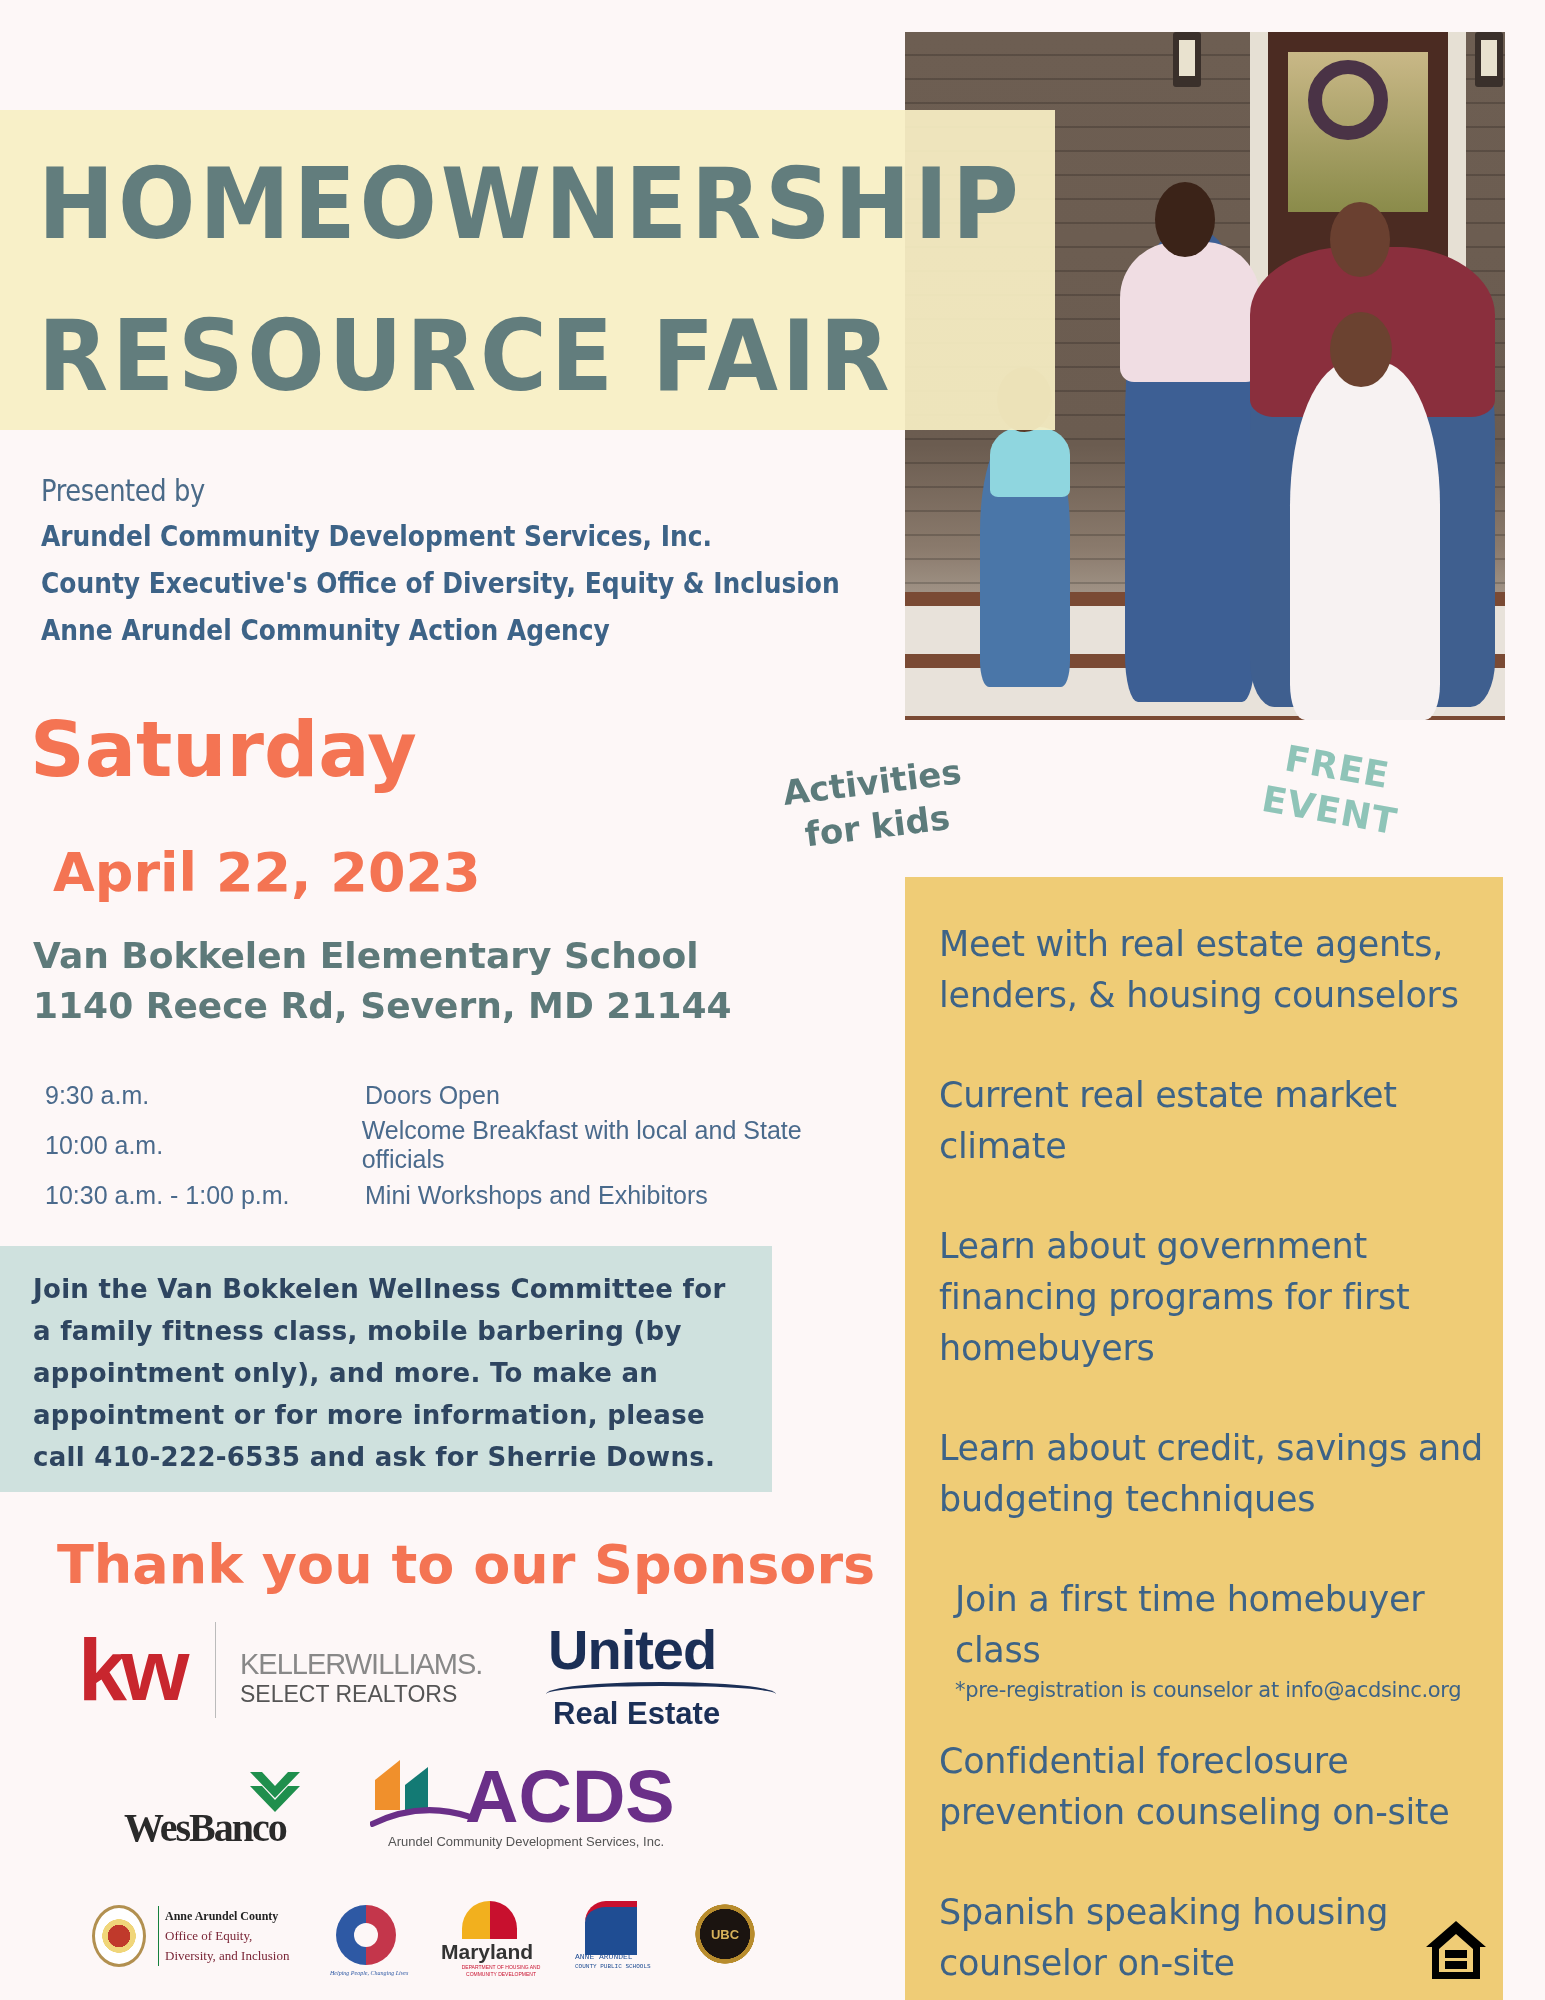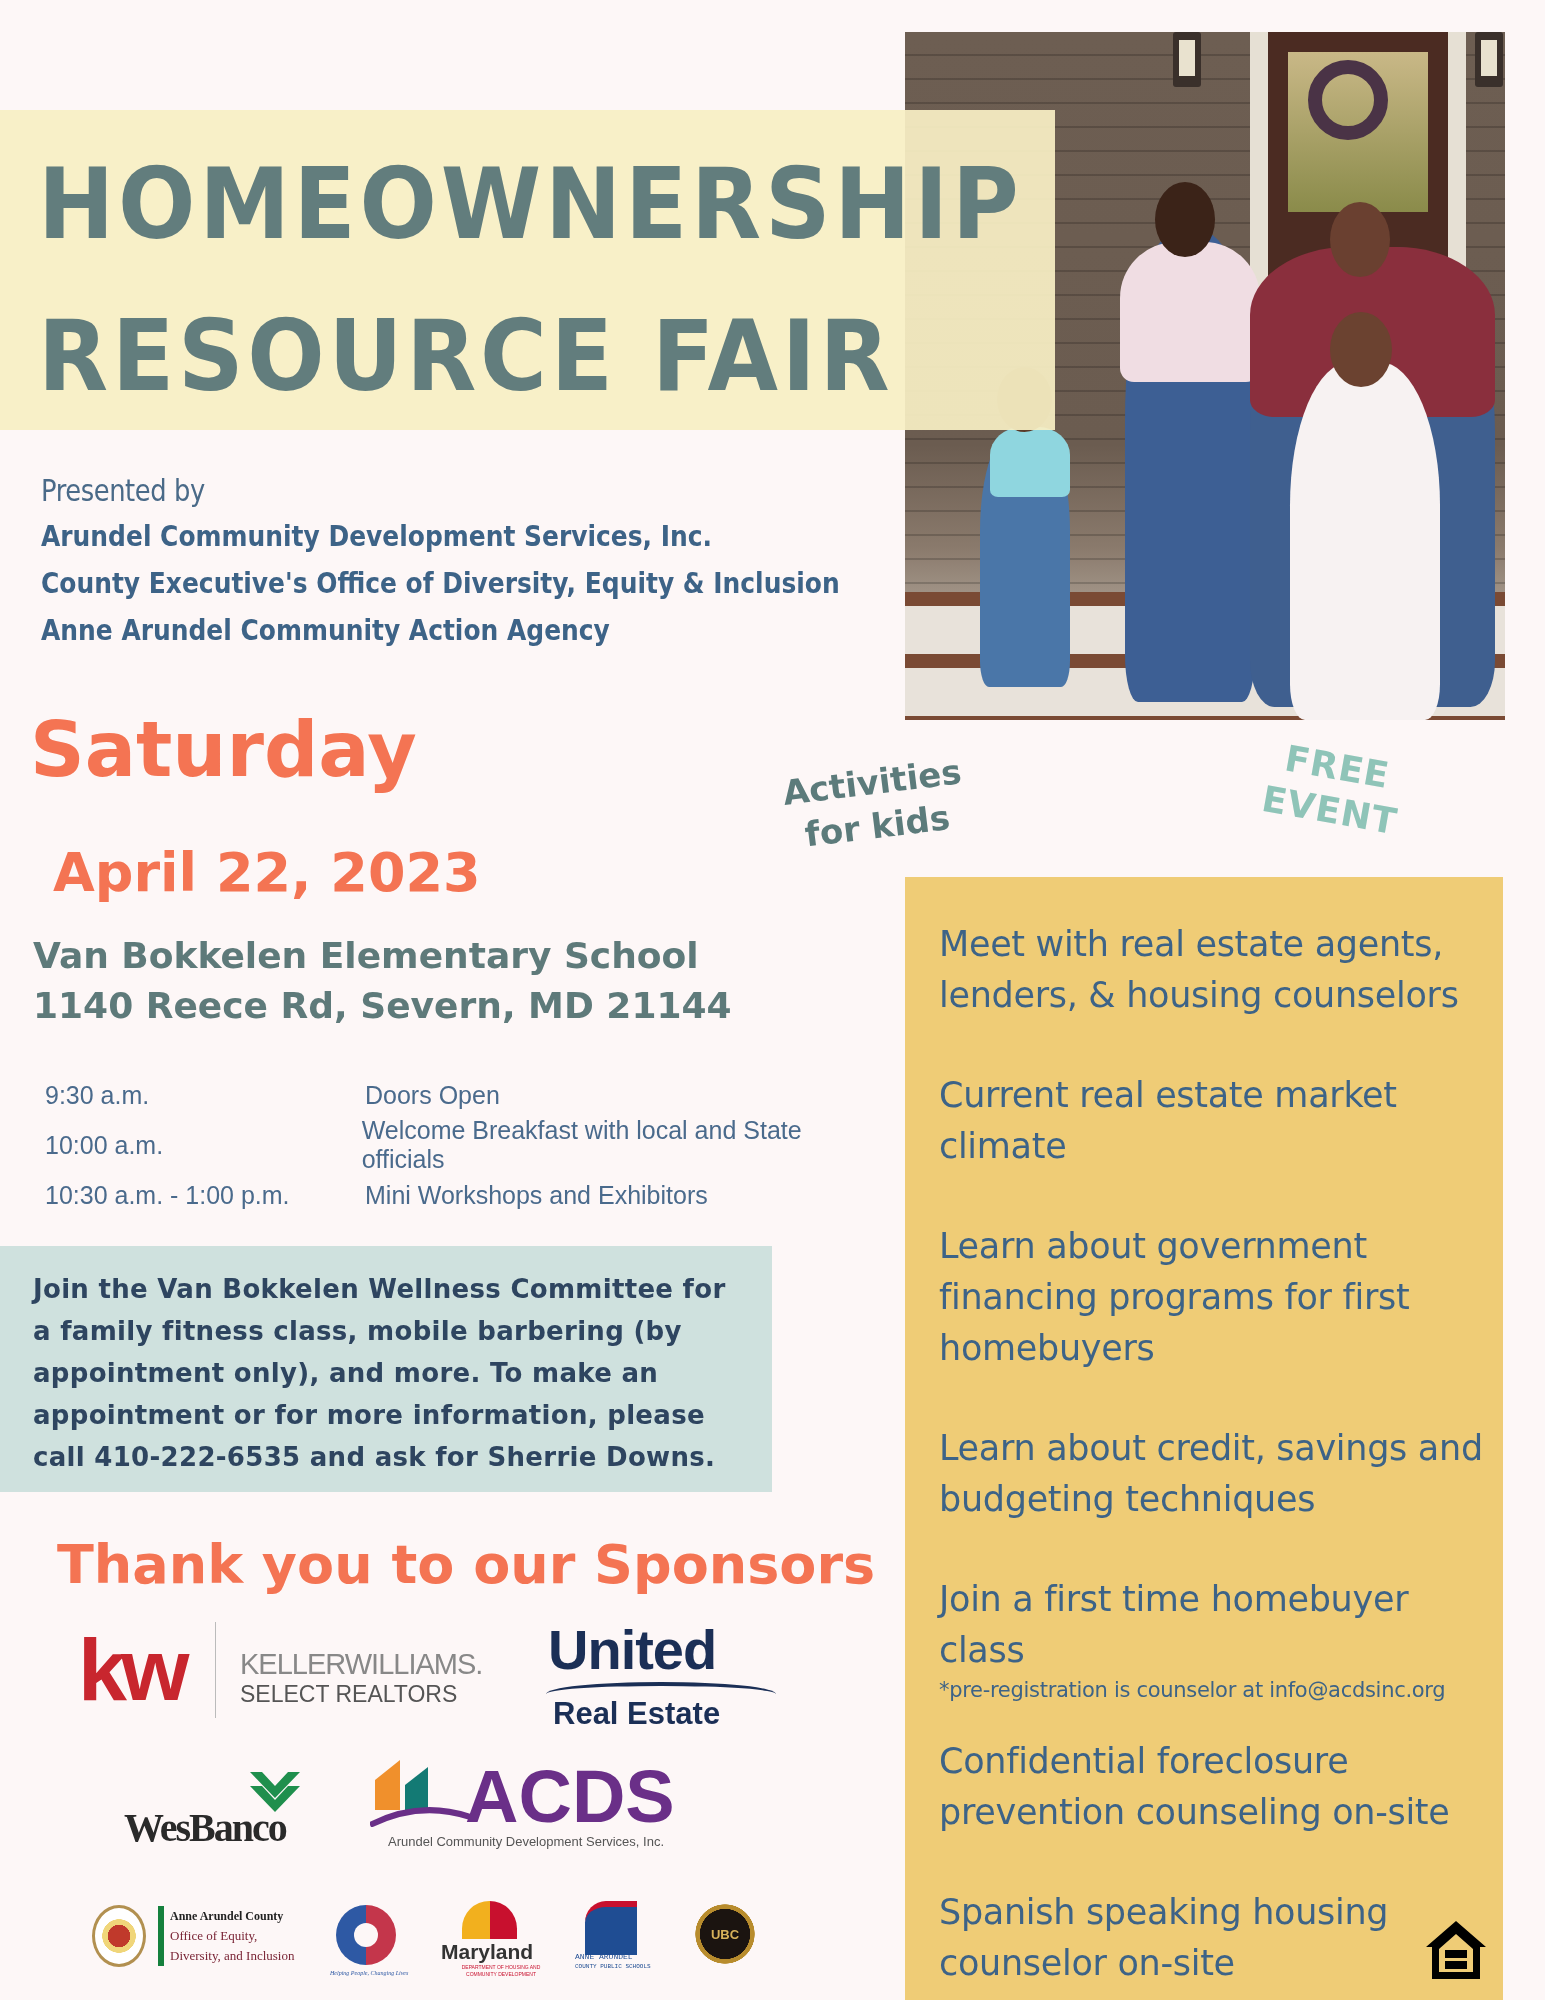--- a/index.html
+++ b/index.html
@@ -96,21 +96,21 @@
   .united { left: 548px; top: 1622px; color: #1b2f56; font-size: 56px; font-weight: bold; font-family: "Liberation Sans", sans-serif; line-height: 1; letter-spacing: -1px; }
   .united-swoosh { left: 546px; top: 1682px; width: 230px; height: 20px; border-top: 4px solid #1b2f56; border-radius: 50% 50% 0 0; }
   .united-sub { left: 553px; top: 1698px; color: #1b2f56; font-size: 31px; font-weight: bold; font-family: "Liberation Sans", sans-serif; line-height: 1; }
   .wesbanco-mark { left: 250px; top: 1772px; width: 50px; height: 40px; }
   .wesbanco { left: 124px; top: 1808px; color: #2a2a2a; font-size: 40px; font-family: "Liberation Serif", serif; font-weight: bold; line-height: 1; letter-spacing: -2px; }
   .acds-mark { left: 370px; top: 1755px; width: 100px; height: 72px; }
   .acds { left: 465px; top: 1760px; color: #6a2f88; font-size: 74px; font-weight: bold; font-family: "Liberation Sans", sans-serif; line-height: 1; }
   .acds-sub { left: 388px; top: 1834px; color: #555; font-size: 13px; font-family: "Liberation Sans", sans-serif; white-space: nowrap; }
 
   .aac-seal { left: 92px; top: 1905px; width: 54px; height: 62px; border-radius: 50%; border: 3px solid #b29050; background: radial-gradient(circle, #c0392b 0 30%, #f0d67a 31% 45%, #fff 46%); box-sizing: border-box; }
-  .aac-text { left: 158px; top: 1906px; font-family: "Liberation Serif", serif; color: #222; font-size: 12px; line-height: 20px; border-left: 6px solid #15803d; padding-left: 6px; }
+  .aac-text { left: 158px; top: 1906px; font-family: "Liberation Serif", serif; color: #222; font-size: 12px; line-height: 20px; border-left: 1px solid #15803d; padding-left: 6px; }
   .aac-text .l2, .aac-text .l3 { color: #7a2536; font-size: 13px; }
   .caa { left: 336px; top: 1905px; width: 60px; height: 60px; border-radius: 50%; background: conic-gradient(#c4364b 0 50%, #2e59a4 50% 100%); }
   .caa::after { content: ""; position: absolute; left: 18px; top: 18px; width: 24px; height: 24px; border-radius: 50%; background: #fdf7f7; }
   .caa-tag { left: 330px; top: 1970px; font-size: 6px; color: #2e59a4; font-style: italic; font-family: "Liberation Serif", serif; }
   .md-flag { left: 462px; top: 1901px; width: 55px; height: 38px; border-radius: 28px 28px 0 0; background: linear-gradient(90deg, #f2b01e 0 50%, #c8102e 50% 100%); }
   .md-name { left: 441px; top: 1940px; font-size: 21px; font-weight: bold; color: #333; font-family: "Liberation Sans", sans-serif; text-align: right; }
   .md-sub { left: 446px; top: 1964px; font-size: 5px; color: #c8102e; font-family: "Liberation Sans", sans-serif; text-align: center; width: 110px; line-height: 7px; }
   .aacps-box { left: 585px; top: 1901px; width: 52px; height: 48px; background: #1f4d93; border-top: 6px solid #c8102e; border-radius: 40% 0 0 0; }
   .aacps-text { left: 575px; top: 1952px; font-size: 8px; color: #1f4d93; font-family: Liberation Mono, monospace; text-align: left; line-height: 10px; }
   .ubc { left: 692px; top: 1903px; width: 66px; height: 62px; border-radius: 50%; background: radial-gradient(circle, #1b1410 0 55%, #b88c2d 56% 65%, #fdf7f7 66%); color: #d7b25a; font-size: 13px; font-weight: bold; display: flex; align-items: center; justify-content: center; font-family: "Liberation Sans", sans-serif; }
@@ -180,21 +180,21 @@
 <div class="abs free">
   <div>FREE</div>
   <div>EVENT</div>
 </div>
 
 <div class="abs features">
   <div class="feature">Meet with real estate agents, lenders, &amp; housing counselors</div>
   <div class="feature">Current real estate market climate</div>
   <div class="feature">Learn about government financing programs for first homebuyers</div>
   <div class="feature">Learn about credit, savings and budgeting techniques</div>
-  <div class="feature" style="margin-bottom:34px;">
+  <div class="feature" style="margin-bottom:34px;margin-left:16px;">
     <span>Join a first time homebuyer class</span>
     <span class="feature-note">*pre-registration is counselor at info@acdsinc.org</span>
   </div>
   <div class="feature">Confidential foreclosure prevention counseling on-site</div>
   <div class="feature">Spanish speaking housing counselor on-site</div>
   <svg class="eho" viewBox="0 0 66 66">
     <path d="M33 4 L63 30 L57 30 L57 62 L9 62 L9 30 L3 30 Z M16 32 L16 55 L50 55 L50 32 L33 17 Z" fill="#000" fill-rule="evenodd"></path>
     <rect x="22" y="33" width="22" height="8" fill="#000"></rect>
     <rect x="22" y="44" width="22" height="8" fill="#000"></rect>
   </svg>

